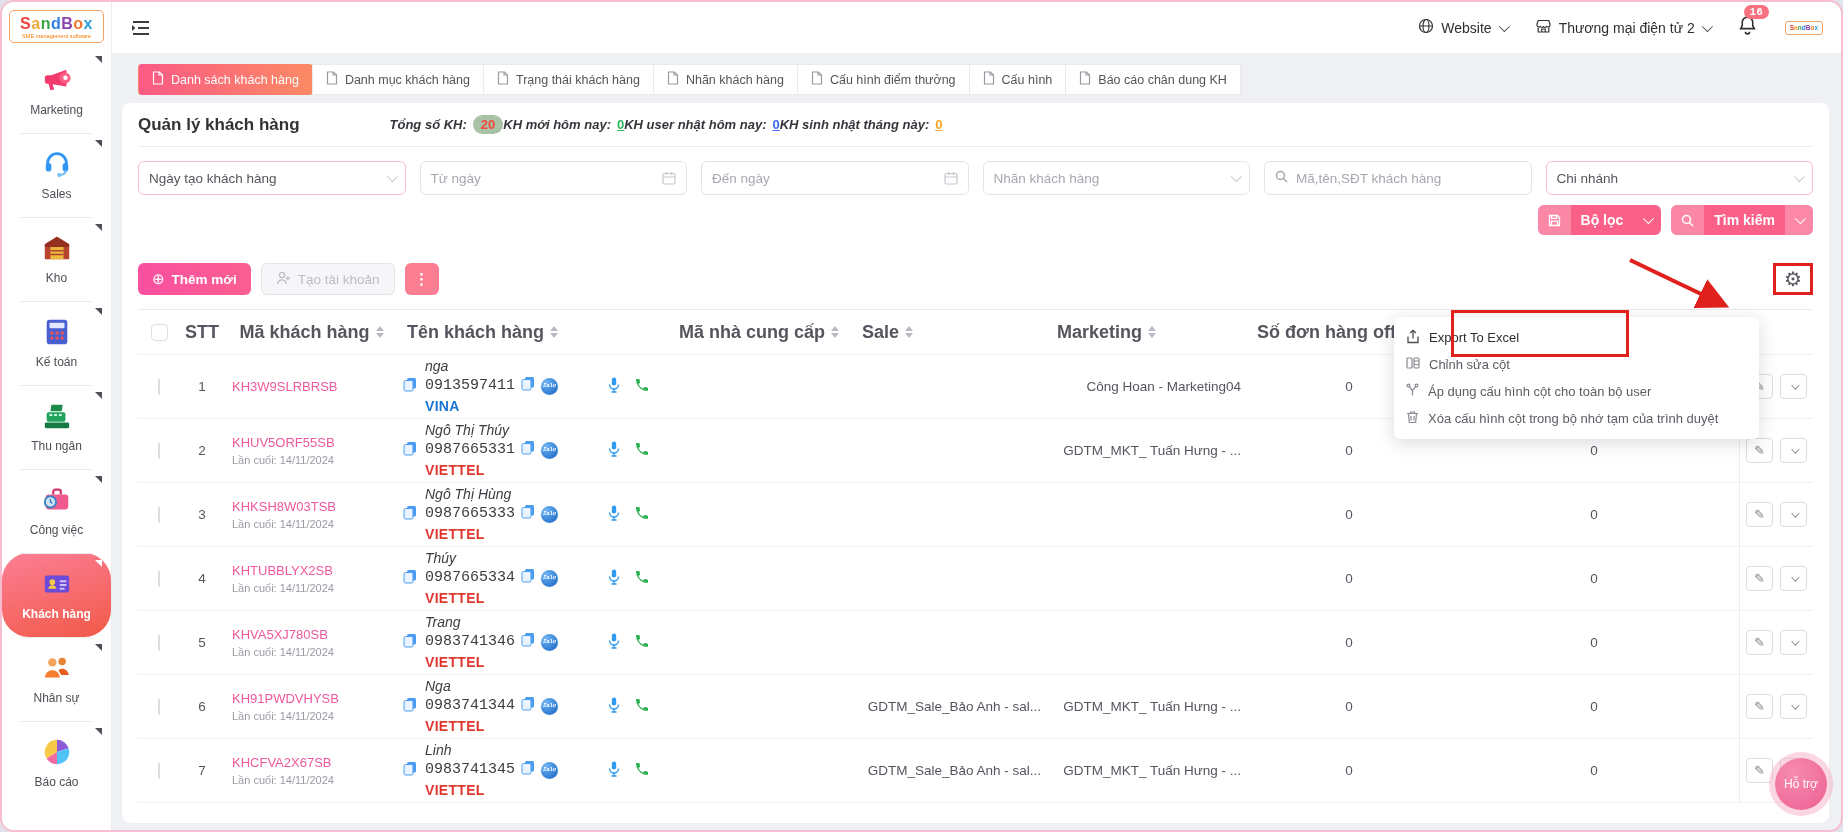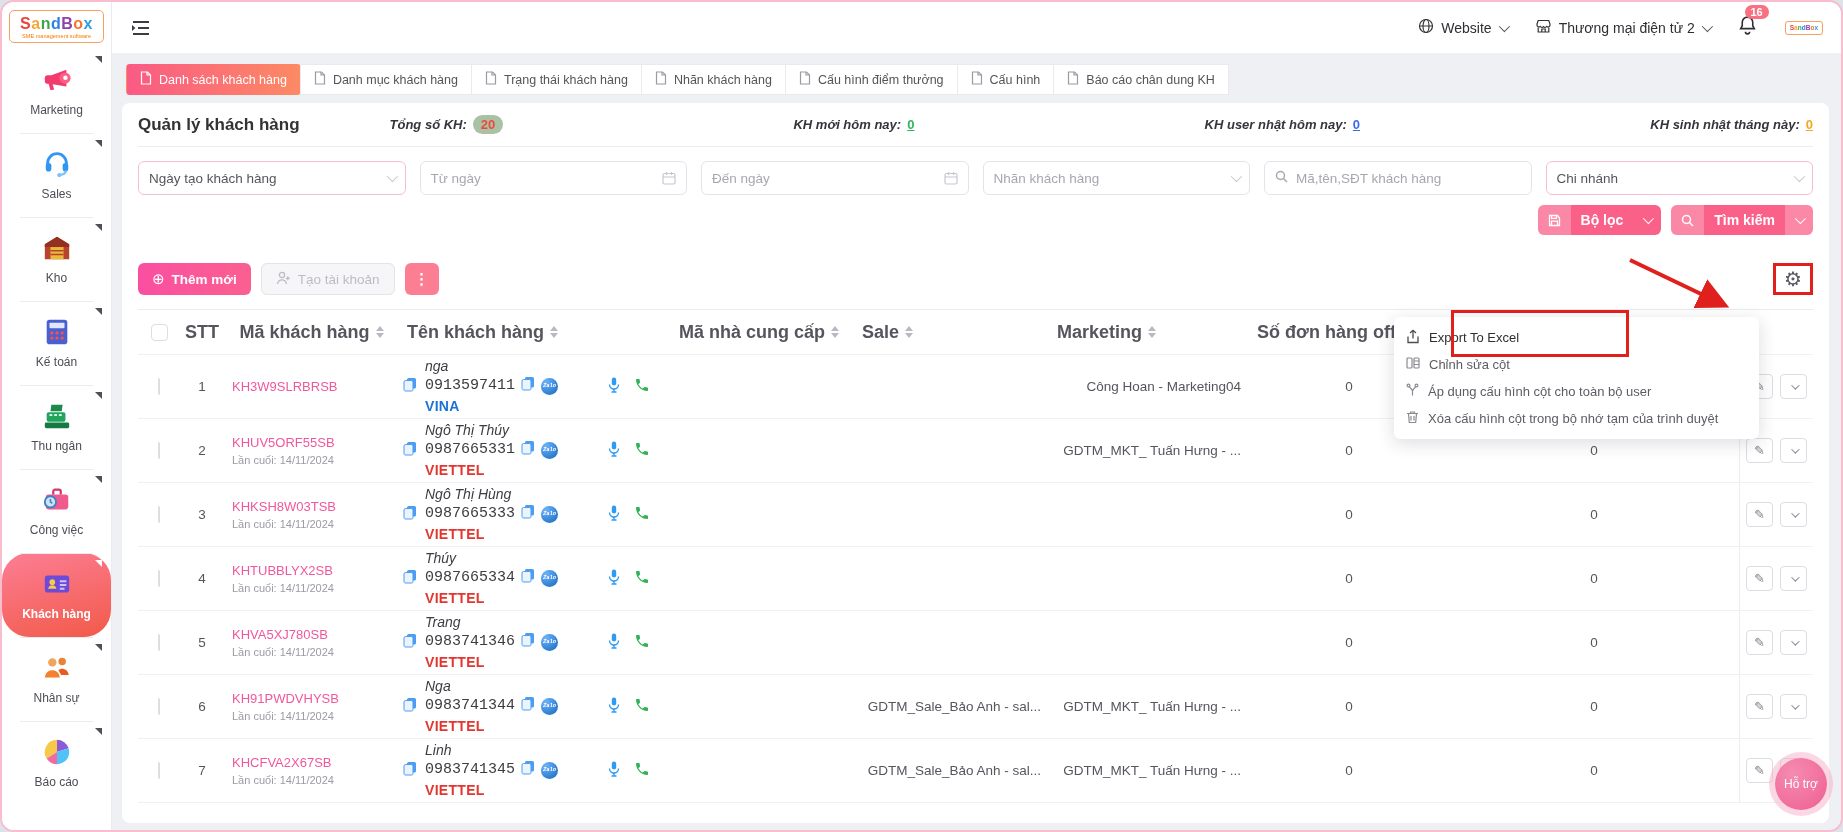--- a/index.html
+++ b/index.html
@@ -27,43 +27,43 @@
 
   
   .main { position:absolute; left:110px; top:0; right:0; bottom:0; }
   .topbar { height:52px; background:#fff; border-bottom:1px solid #f0f0f3; display:flex;
             align-items:center; padding:0 18px; }
   .collapse-btn { background:none; border:none; cursor:pointer; display:flex; }
   .top-right { margin-left:auto; display:flex; align-items:center; gap:28px; }
   .top-item { display:flex; align-items:center; gap:7px; font-size:14px; color:#2e2e33; cursor:pointer; }
   .chev { width:8px; height:8px; border-right:1.6px solid #555; border-bottom:1.6px solid #555;
           transform:rotate(45deg) translateY(-2px); display:inline-block; }
-  .bell-wrap { position:relative; cursor:pointer; }
+  .bell-wrap { position:relative; cursor:pointer;font-family:Liberation Mono, monospace; }
   .badge { position:absolute; top:-10px; right:-12px; background:#f97181; color:#fff; font-size:11px;
            font-weight:bold; border-radius:9px; padding:1px 6px; }
   .mini-logo { border:1px solid #f5a063; border-radius:3px; padding:2px 4px; font-size:6.5px;
                font-weight:bold; line-height:8px; }
 
   
   .tabs { display:flex; margin:10px 10px 0 10px; }
   .tab { display:flex; align-items:center; gap:7px; height:31px; padding:0 13px; background:#fff;
          border:1px solid #e9e9ee; margin-left:-1px; font-size:12.5px; color:#555; cursor:pointer;
          white-space:nowrap; }
-  .tab:first-child { margin-left:4px; border-radius:4px 0 0 4px; }
+  .tab:first-child { margin-left:16px; border-radius:4px 0 0 4px; }
   .tab.active { background:linear-gradient(90deg,#fa5a84,#fc8a64); color:#fff; border-color:transparent;
                 border-radius:4px; }
   .tab.active svg { color:#fff; }
   .tab svg { color:#9a9aa2; }
 
   
   .card { position:relative; margin:8px 12px 0 10px; background:#fff; border-radius:8px;
           padding:0 16px; min-height:720px; }
   .title-row { display:flex; align-items:center; height:44px; border-bottom:1px solid #ececf2; }
   .title-row h1 { font-size:17px; font-weight:bold; color:#333; white-space:nowrap; }
-  .stats { flex:1; margin-left:90px; display:flex; justify-content:space-between; align-items:center; }
+  .stats { flex:1; margin-left:90px; display:flex; align-items:center; }
   .stat { font-size:13px; font-weight:bold; font-style:italic; color:#35353b; display:flex;
           align-items:center; gap:6px; white-space:nowrap; }
   .stat .val { font-style:normal; text-decoration:underline; font-weight:bold; }
   .stat .pill { background:#a9c2a6; color:#f0483c; border-radius:10px; padding:2px 8px;
                 font-style:normal; text-decoration:none; font-size:13px; }
 
   
   .filters { display:flex; gap:14px; padding:14px 0 0; }
   .filter { flex:1; height:34px; border:1px solid #e3e3ea; border-radius:6px; display:flex;
             align-items:center; padding:0 10px; gap:8px; font-size:13.5px; color:#55555c;

